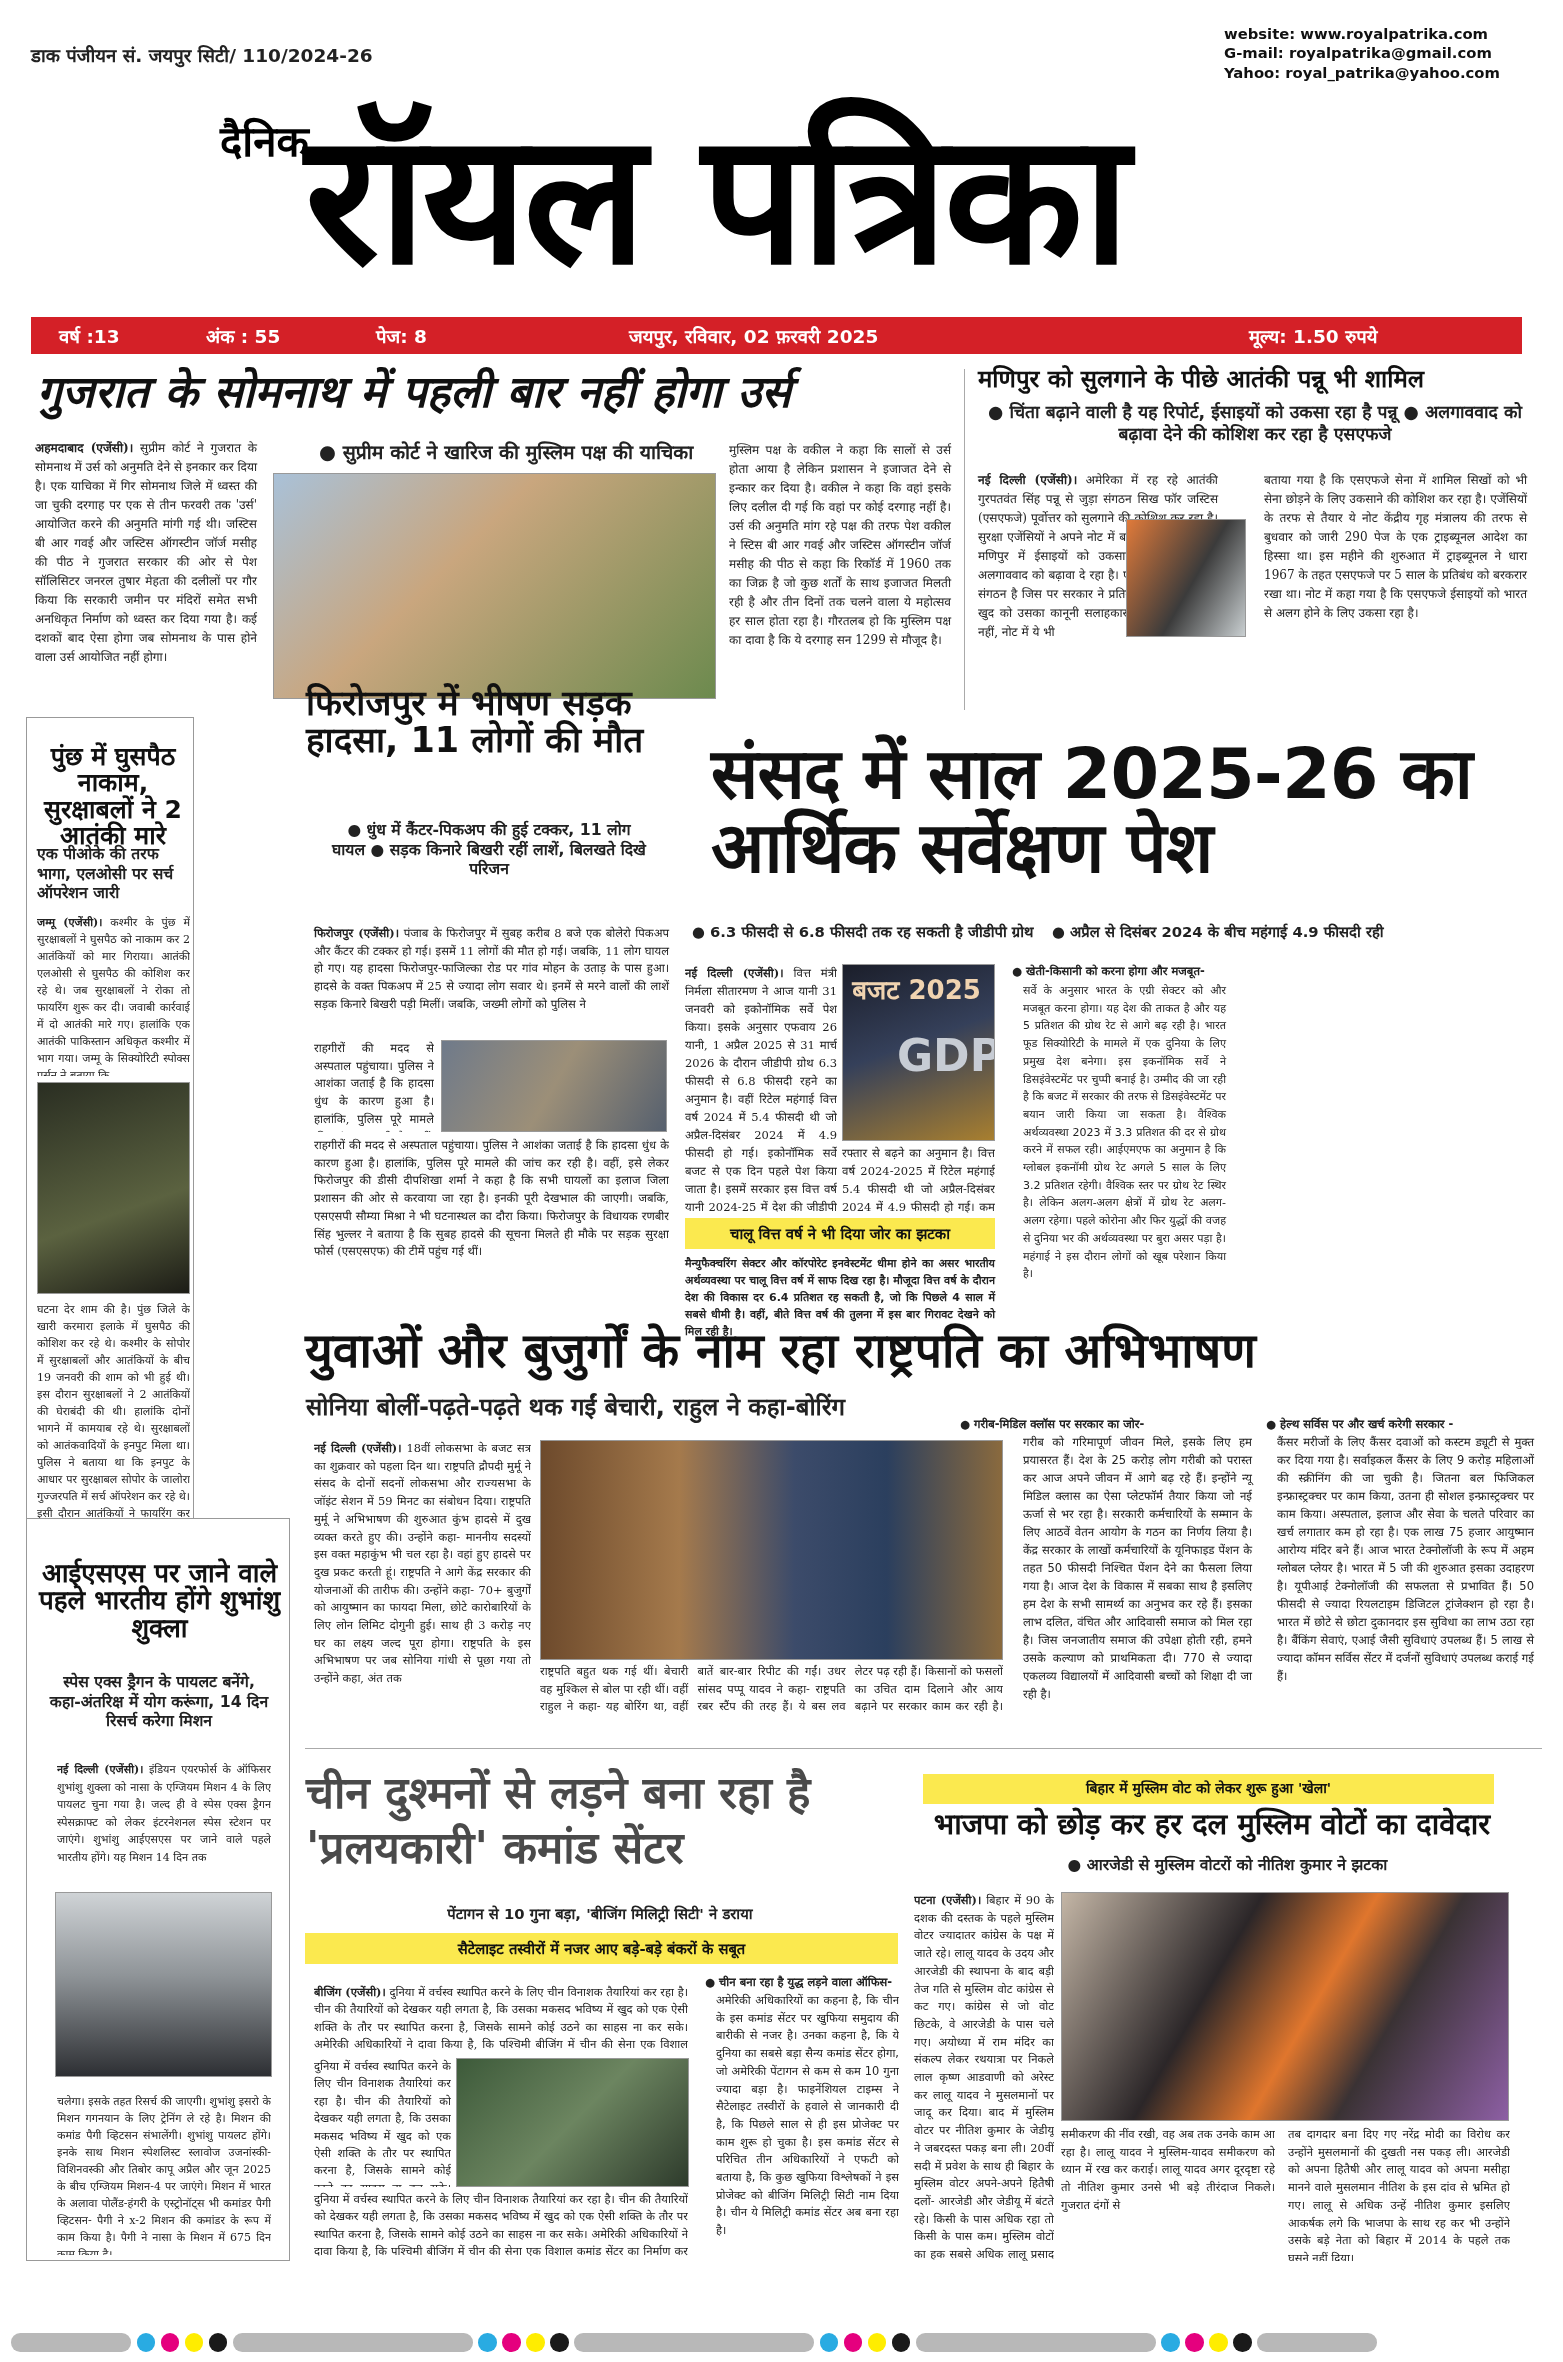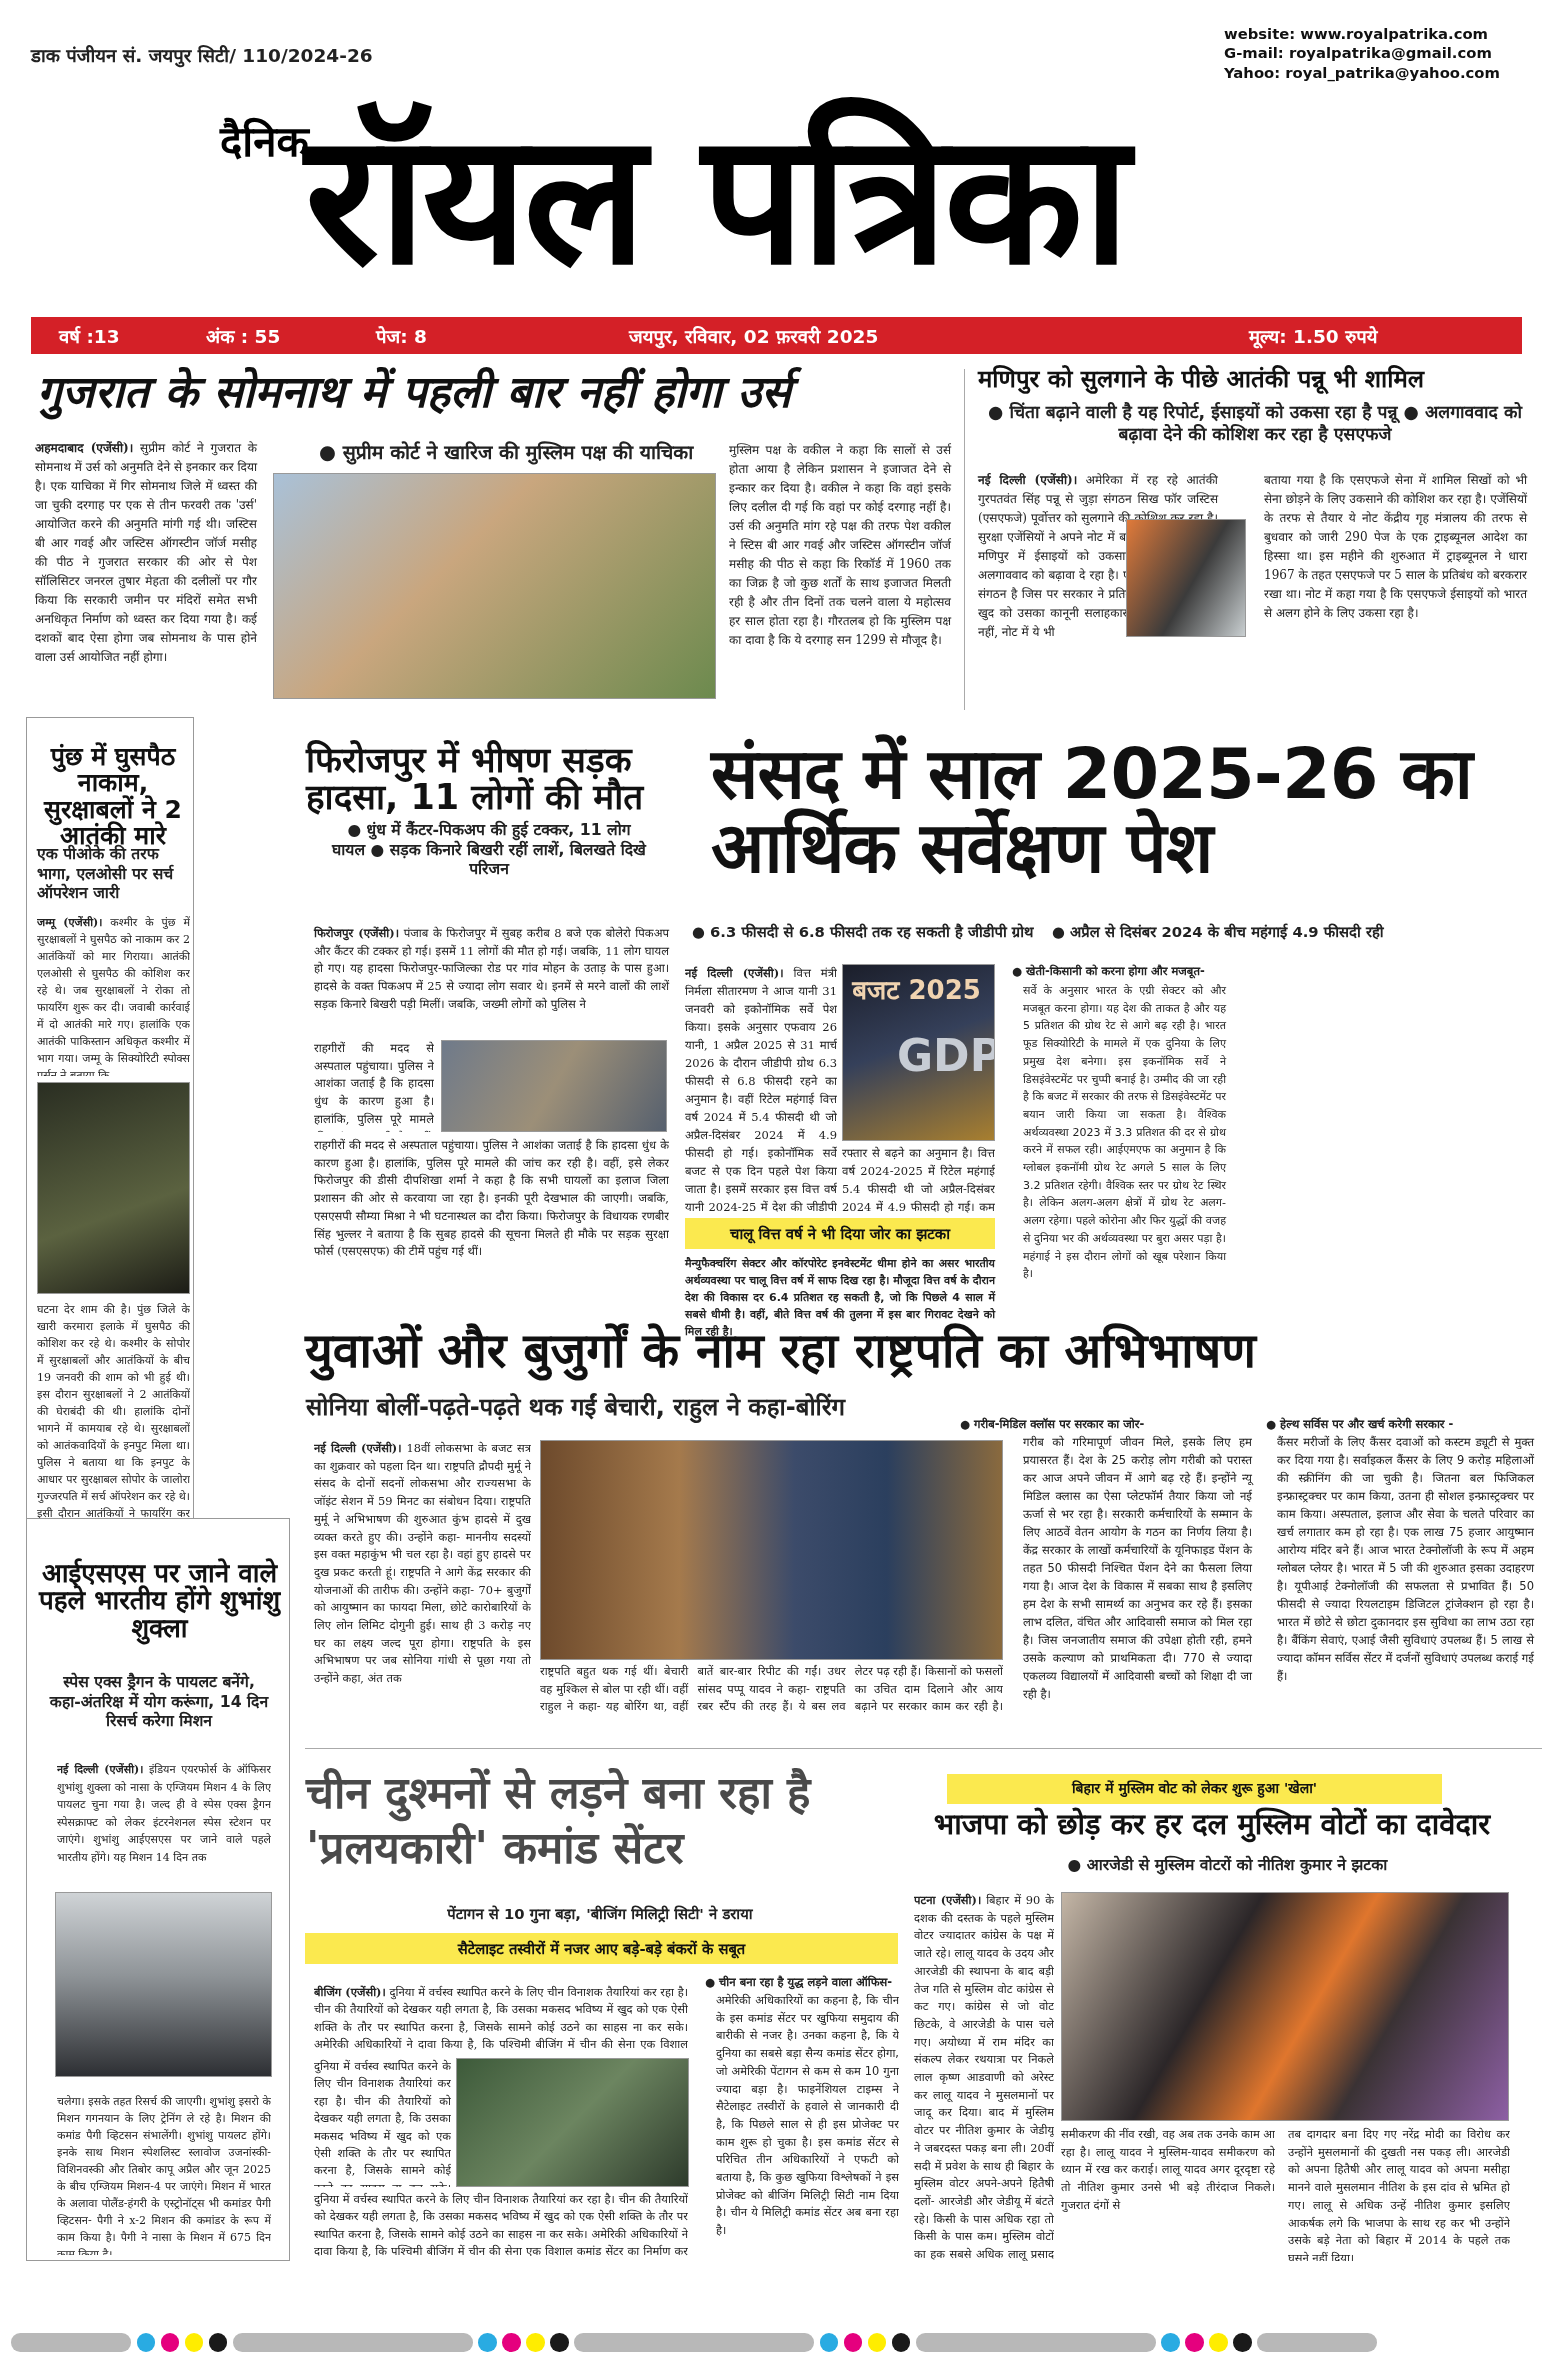--- a/index.html
+++ b/index.html
@@ -62,21 +62,21 @@
 <div class="abs photo" style="left:37px;top:1082px;width:153px;height:212px;background:linear-gradient(160deg,#2a2e22,#5b6240 60%,#1c1c16);"></div>
 <div class="abs body" style="left:37px;top:1301px;width:153px;font-size:11px;line-height:17px;height:217px;overflow:hidden;">घटना देर शाम की है। पुंछ जिले के खारी करमारा इलाके में घुसपैठ की कोशिश कर रहे थे। कश्मीर के सोपोर में सुरक्षाबलों और आतंकियों के बीच 19 जनवरी की शाम को भी हुई थी। इस दौरान सुरक्षाबलों ने 2 आतंकियों की घेराबंदी की थी। हालांकि दोनों भागने में कामयाब रहे थे। सुरक्षाबलों को आतंकवादियों के इनपुट मिला था। पुलिस ने बताया था कि इनपुट के आधार पर सुरक्षाबल सोपोर के जालोरा गुज्जरपति में सर्च ऑपरेशन कर रहे थे। इसी दौरान आतंकियों ने फायरिंग कर दी।</div>
 
 <div class="abs boxed" style="left:26px;top:1518px;width:264px;height:743px;"></div>
 <div class="abs h1" style="left:37px;top:1560px;width:245px;font-size:26px;text-align:center;">आईएसएस पर जाने वाले पहले भारतीय होंगे शुभांशु शुक्ला</div>
 <div class="abs sub" style="left:46px;top:1672px;width:226px;font-size:15.7px;text-align:center;">स्पेस एक्स ड्रैगन के पायलट बनेंगे, कहा-अंतरिक्ष में योग करूंगा, 14 दिन रिसर्च करेगा मिशन</div>
 <div class="abs body" style="left:57px;top:1761px;width:214px;font-size:11px;line-height:17.5px;height:109px;overflow:hidden;"><b>नई दिल्ली (एजेंसी)।</b> <span>इंडियन एयरफोर्स के ऑफिसर शुभांशु शुक्ला को नासा के एग्जियम मिशन 4 के लिए पायलट चुना गया है। जल्द ही वे स्पेस एक्स ड्रैगन स्पेसक्राफ्ट को लेकर इंटरनेशनल स्पेस स्टेशन पर जाएंगे। शुभांशु आईएसएस पर जाने वाले पहले भारतीय होंगे। यह मिशन 14 दिन तक</span></div>
 <div class="abs photo" style="left:55px;top:1892px;width:217px;height:185px;background:linear-gradient(180deg,#cfd3d6 0%,#8f9498 45%,#2d2f33 100%);"></div>
 <div class="abs body" style="left:57px;top:2093px;width:214px;font-size:11px;line-height:17px;height:162px;overflow:hidden;">चलेगा। इसके तहत रिसर्च की जाएगी। शुभांशु इसरो के मिशन गगनयान के लिए ट्रेनिंग ले रहे है। मिशन की कमांड पैगी व्हिटसन संभालेंगी। शुभांशु पायलट होंगे। इनके साथ मिशन स्पेशलिस्ट स्लावोज उजनांस्की-विशिनवस्की और तिबोर कापू अप्रैल और जून 2025 के बीच एग्जियम मिशन-4 पर जाएंगे। मिशन में भारत के अलावा पोलैंड-हंगरी के एस्ट्रोनॉट्स भी कमांडर पैगी व्हिटसन- पैगी ने x-2 मिशन की कमांडर के रूप में काम किया है। पैगी ने नासा के मिशन में 675 दिन काम किया है।</div>
 
-<div class="abs h1" style="left:306px;top:742px;width:369px;font-size:35px;">फिरोजपुर में भीषण सड़क हादसा, 11 लोगों की मौत</div>
+<div class="abs h1" style="left:306px;top:685px;width:369px;font-size:35px;">फिरोजपुर में भीषण सड़क हादसा, 11 लोगों की मौत</div>
 <div class="abs sub" style="left:332px;top:820px;width:314px;font-size:15.7px;text-align:center;">● धुंध में कैंटर-पिकअप की हुई टक्कर, 11 लोग घायल ● सड़क किनारे बिखरी रहीं लाशें, बिलखते दिखे परिजन</div>
 <div class="abs body" style="left:314px;top:925px;width:355px;font-size:11.5px;line-height:17.7px;"><b>फिरोजपुर (एजेंसी)।</b> <span>पंजाब के फिरोजपुर में सुबह करीब 8 बजे एक बोलेरो पिकअप और कैंटर की टक्कर हो गई। इसमें 11 लोगों की मौत हो गई। जबकि, 11 लोग घायल हो गए। यह हादसा फिरोजपुर-फाजिल्का रोड पर गांव मोहन के उताड़ के पास हुआ। हादसे के वक्त पिकअप में 25 से ज्यादा लोग सवार थे। इनमें से मरने वालों की लाशें सड़क किनारे बिखरी पड़ी मिलीं। जबकि, जख्मी लोगों को पुलिस ने</span></div>
 <div class="abs photo" style="left:441px;top:1040px;width:226px;height:92px;background:linear-gradient(120deg,#6f7a8a,#9c8f78 50%,#56606e);"></div>
 <div class="abs body" style="left:314px;top:1040px;width:120px;font-size:11.5px;line-height:17.7px;height:92px;overflow:hidden;">राहगीरों की मदद से अस्पताल पहुंचाया। पुलिस ने आशंका जताई है कि हादसा धुंध के कारण हुआ है। हालांकि, पुलिस पूरे मामले की जांच कर रही है। वहीं, इसे लेकर फिरोजपुर की डीसी दीपशिखा शर्मा ने कहा है कि सभी घायलों का इलाज जिला प्रशासन की ओर से करवाया जा रहा है। इनकी पूरी देखभाल की जाएगी। जबकि, एसएसपी सौम्या मिश्रा ने भी घटनास्थल का दौरा किया। फिरोजपुर के विधायक रणबीर सिंह भुल्लर ने बताया है कि सुबह हादसे की सूचना मिलते ही मौके पर सड़क सुरक्षा फोर्स (एसएसएफ) की टीमें पहुंच गई थीं।</div>
 <div class="abs body" style="left:314px;top:1137px;width:355px;font-size:11.5px;line-height:17.7px;height:155px;overflow:hidden;">राहगीरों की मदद से अस्पताल पहुंचाया। पुलिस ने आशंका जताई है कि हादसा धुंध के कारण हुआ है। हालांकि, पुलिस पूरे मामले की जांच कर रही है। वहीं, इसे लेकर फिरोजपुर की डीसी दीपशिखा शर्मा ने कहा है कि सभी घायलों का इलाज जिला प्रशासन की ओर से करवाया जा रहा है। इनकी पूरी देखभाल की जाएगी। जबकि, एसएसपी सौम्या मिश्रा ने भी घटनास्थल का दौरा किया। फिरोजपुर के विधायक रणबीर सिंह भुल्लर ने बताया है कि सुबह हादसे की सूचना मिलते ही मौके पर सड़क सुरक्षा फोर्स (एसएसएफ) की टीमें पहुंच गई थीं।</div>
 
 <div class="abs h1" style="left:711px;top:738px;width:831px;font-size:70px;letter-spacing:-0.9px;">संसद में साल 2025-26 का आर्थिक सर्वेक्षण पेश</div>
 <div class="abs sub" style="left:692px;top:923px;width:388px;font-size:14.8px;">● 6.3 फीसदी से 6.8 फीसदी तक रह सकती है जीडीपी ग्रोथ</div>
 <div class="abs sub" style="left:1052px;top:923px;width:498px;font-size:14.8px;">● अप्रैल से दिसंबर 2024 के बीच महंगाई 4.9 फीसदी रही</div>
 <div class="abs body" style="left:685px;top:964px;width:152px;font-size:11.5px;line-height:18px;height:258px;overflow:hidden;"><b>नई दिल्ली (एजेंसी)।</b> <span>वित्त मंत्री निर्मला सीतारमण ने आज यानी 31 जनवरी को इकोनॉमिक सर्वे पेश किया। इसके अनुसार एफवाय 26 यानी, 1 अप्रैल 2025 से 31 मार्च 2026 के दौरान जीडीपी ग्रोथ 6.3 फीसदी से 6.8 फीसदी रहने का अनुमान है। वहीं रिटेल महंगाई वित्त वर्ष 2024 में 5.4 फीसदी थी जो अप्रैल-दिसंबर 2024 में 4.9 फीसदी हो गई। इकोनॉमिक सर्वे बजट से एक दिन पहले पेश किया जाता है। इसमें सरकार इस वित्त वर्ष यानी 2024-25 में देश की जीडीपी का अनुमान और महंगाई समेत कई जानकारियां होती है। ठीक हमारे घर की डायरी की तरह ही होता है इकोनॉमिक सर्वे। इससे पता चलता है कि हमारे देश की अर्थव्यवस्था की हालत कैसी है। 2025-2026 में इकोनॉमी 6.3 फीसदी से 6.8 फीसदी की</span></div>
@@ -103,21 +103,21 @@
 <div class="abs h1" style="left:306px;top:1765px;width:591px;font-size:44px;color:#4a4a4a;line-height:1.25;">चीन दुश्मनों से लड़ने बना रहा है 'प्रलयकारी' कमांड सेंटर</div>
 <div class="abs sub" style="left:406px;top:1905px;width:388px;font-size:14.8px;text-align:center;">पेंटागन से 10 गुना बड़ा, 'बीजिंग मिलिट्री सिटी' ने डराया</div>
 <div class="abs yellow" style="left:305px;top:1933px;width:593px;height:31px;font-size:14.8px;line-height:31px;">सैटेलाइट तस्वीरों में नजर आए बड़े-बड़े बंकरों के सबूत</div>
 <div class="abs body" style="left:314px;top:1984px;width:374px;font-size:11.4px;line-height:17.4px;height:70px;overflow:hidden;"><b>बीजिंग (एजेंसी)।</b> <span>दुनिया में वर्चस्व स्थापित करने के लिए चीन विनाशक तैयारियां कर रहा है। चीन की तैयारियों को देखकर यही लगता है, कि उसका मकसद भविष्य में खुद को एक ऐसी शक्ति के तौर पर स्थापित करना है, जिसके सामने कोई उठने का साहस ना कर सके। अमेरिकी अधिकारियों ने दावा किया है, कि पश्चिमी बीजिंग में चीन की सेना एक विशाल कमांड सेंटर का निर्माण कर रही है, जो अमेरिकी पेंटागन से कम से कम 10 गुना ज्यादा बड़ा है। अमेरिकी खुफिया एजेंसियों का मानना है, कि ये विशाल परिसर चीन का युद्ध कमांड सेंटर होगा। फाइनेंशियल टाइम्स ने सैटेलाइट तस्वीरों के हवाले से सनसनीखेज रिपोर्ट दी है, जिसकी जांच अब अमेरिकी खुफिया एजेंसियां कर रही हैं। फाइनेंशियल टाइम्स के मुताबिक, चीन का ये कमांड सेंटर राजधानी बीजिंग से करीब 30 किलोमीटर दक्षिण-पश्चिम में बन रहा है और ये निर्माण स्थल करीब 607 हेक्टेयर का है।</span></div>
 <div class="abs photo" style="left:456px;top:2058px;width:233px;height:129px;background:linear-gradient(135deg,#3d5a3a,#6c8560 50%,#2e3b2c);"></div>
 <div class="abs body" style="left:314px;top:2058px;width:137px;font-size:11.4px;line-height:17.4px;height:129px;overflow:hidden;">दुनिया में वर्चस्व स्थापित करने के लिए चीन विनाशक तैयारियां कर रहा है। चीन की तैयारियों को देखकर यही लगता है, कि उसका मकसद भविष्य में खुद को एक ऐसी शक्ति के तौर पर स्थापित करना है, जिसके सामने कोई उठने का साहस ना कर सके। अमेरिकी अधिकारियों ने दावा किया है, कि पश्चिमी बीजिंग में चीन की सेना एक विशाल कमांड सेंटर का निर्माण कर रही है, जो अमेरिकी पेंटागन से कम से कम 10 गुना ज्यादा बड़ा है। अमेरिकी खुफिया एजेंसियों का मानना है, कि ये विशाल परिसर चीन का युद्ध कमांड सेंटर होगा। फाइनेंशियल टाइम्स ने सैटेलाइट तस्वीरों के हवाले से सनसनीखेज रिपोर्ट दी है, जिसकी जांच अब अमेरिकी खुफिया एजेंसियां कर रही हैं। फाइनेंशियल टाइम्स के मुताबिक, चीन का ये कमांड सेंटर राजधानी बीजिंग से करीब 30 किलोमीटर दक्षिण-पश्चिम में बन रहा है और ये निर्माण स्थल करीब 607 हेक्टेयर का है।</div>
 <div class="abs body" style="left:314px;top:2191px;width:374px;font-size:11.4px;line-height:17.4px;height:70px;overflow:hidden;">दुनिया में वर्चस्व स्थापित करने के लिए चीन विनाशक तैयारियां कर रहा है। चीन की तैयारियों को देखकर यही लगता है, कि उसका मकसद भविष्य में खुद को एक ऐसी शक्ति के तौर पर स्थापित करना है, जिसके सामने कोई उठने का साहस ना कर सके। अमेरिकी अधिकारियों ने दावा किया है, कि पश्चिमी बीजिंग में चीन की सेना एक विशाल कमांड सेंटर का निर्माण कर रही है, जो अमेरिकी पेंटागन से कम से कम 10 गुना ज्यादा बड़ा है। अमेरिकी खुफिया एजेंसियों का मानना है, कि ये विशाल परिसर चीन का युद्ध कमांड सेंटर होगा। फाइनेंशियल टाइम्स ने सैटेलाइट तस्वीरों के हवाले से सनसनीखेज रिपोर्ट दी है, जिसकी जांच अब अमेरिकी खुफिया एजेंसियां कर रही हैं। फाइनेंशियल टाइम्स के मुताबिक, चीन का ये कमांड सेंटर राजधानी बीजिंग से करीब 30 किलोमीटर दक्षिण-पश्चिम में बन रहा है और ये निर्माण स्थल करीब 607 हेक्टेयर का है।</div>
 <div class="abs sub" style="left:705px;top:1975px;width:194px;font-size:11.5px;">● चीन बना रहा है युद्ध लड़ने वाला ऑफिस-</div>
 <div class="abs body" style="left:716px;top:1992px;width:183px;font-size:11.4px;line-height:17.7px;height:269px;overflow:hidden;font-family:'DejaVu Sans',sans-serif;">अमेरिकी अधिकारियों का कहना है, कि चीन के इस कमांड सेंटर पर खुफिया समुदाय की बारीकी से नजर है। उनका कहना है, कि ये दुनिया का सबसे बड़ा सैन्य कमांड सेंटर होगा, जो अमेरिकी पेंटागन से कम से कम 10 गुना ज्यादा बड़ा है। फाइनेंशियल टाइम्स ने सैटेलाइट तस्वीरों के हवाले से जानकारी दी है, कि पिछले साल से ही इस प्रोजेक्ट पर काम शुरू हो चुका है। इस कमांड सेंटर से परिचित तीन अधिकारियों ने एफटी को बताया है, कि कुछ खुफिया विश्लेषकों ने इस प्रोजेक्ट को बीजिंग मिलिट्री सिटी नाम दिया है। चीन ये मिलिट्री कमांड सेंटर अब बना रहा है।</div>
 
-<div class="abs yellow" style="left:947px;top:1774px;width:495px;height:29.5px;font-size:14px;line-height:29.5px;">बिहार में मुस्लिम वोट को लेकर शुरू हुआ 'खेला'</div>
+<div class="abs yellow" style="left:923px;top:1774px;width:571px;height:29.5px;font-size:14px;line-height:29.5px;">बिहार में मुस्लिम वोट को लेकर शुरू हुआ 'खेला'</div>
 <div class="abs h1" style="left:912px;top:1809px;width:600px;font-size:29px;text-align:center;">भाजपा को छोड़ कर हर दल मुस्लिम वोटों का दावेदार</div>
 <div class="abs sub" style="left:1015px;top:1855px;width:425px;font-size:15.7px;text-align:center;">● आरजेडी से मुस्लिम वोटरों को नीतिश कुमार ने झटका</div>
 <div class="abs body" style="left:914px;top:1892px;width:140px;font-size:11.4px;line-height:17.7px;height:369px;overflow:hidden;"><b>पटना (एजेंसी)।</b> <span>बिहार में 90 के दशक की दस्तक के पहले मुस्लिम वोटर ज्यादातर कांग्रेस के पक्ष में जाते रहे। लालू यादव के उदय और आरजेडी की स्थापना के बाद बड़ी तेज गति से मुस्लिम वोट कांग्रेस से कट गए। कांग्रेस से जो वोट छिटके, वे आरजेडी के पास चले गए। अयोध्या में राम मंदिर का संकल्प लेकर रथयात्रा पर निकले लाल कृष्ण आडवाणी को अरेस्ट कर लालू यादव ने मुसलमानों पर जादू कर दिया। बाद में मुस्लिम वोटर पर नीतिश कुमार के जेडीयू ने जबरदस्त पकड़ बना ली। 20वीं सदी में प्रवेश के साथ ही बिहार के मुस्लिम वोटर अपने-अपने हितैषी दलों- आरजेडी और जेडीयू में बंटते रहे। किसी के पास अधिक रहा तो किसी के पास कम। मुस्लिम वोटों का हक सबसे अधिक लालू प्रसाद यादव और नीतिश कुमार को रहा है। लालू ने मुस्लिम वोटों की ताकत समझ कर नब्बे के दशक में जिस मुस्लिम-यादव</span></div>
 <div class="abs photo" style="left:1061px;top:1892px;width:448px;height:229px;background:linear-gradient(120deg,#c4b6a6,#2b2628 35%,#e0762d 55%,#3a3234 70%,#8d5fa4);"></div>
 <div class="abs body" style="left:1061px;top:2126px;width:214px;font-size:11.4px;line-height:17.7px;height:135px;overflow:hidden;">समीकरण की नींव रखी, वह अब तक उनके काम आ रहा है। लालू यादव ने मुस्लिम-यादव समीकरण को ध्यान में रख कर कराई। लालू यादव अगर दूरदृष्टा रहे तो नीतिश कुमार उनसे भी बड़े तीरंदाज निकले। गुजरात दंगों से</div>
 <div class="abs body" style="left:1288px;top:2126px;width:222px;font-size:11.4px;line-height:17.7px;height:135px;overflow:hidden;">तब दागदार बना दिए गए नरेंद्र मोदी का विरोध कर उन्होंने मुसलमानों की दुखती नस पकड़ ली। आरजेडी को अपना हितैषी और लालू यादव को अपना मसीहा मानने वाले मुसलमान नीतिश के इस दांव से भ्रमित हो गए। लालू से अधिक उन्हें नीतिश कुमार इसलिए आकर्षक लगे कि भाजपा के साथ रह कर भी उन्होंने उसके बड़े नेता को बिहार में 2014 के पहले तक घुसने नहीं दिया।</div>
 
 <div class="abs rule" style="left:964px;top:369px;width:0.9px;height:341px;"></div>
 <div class="abs rule" style="left:305px;top:1748px;width:1237px;height:0.9px;"></div>
 

